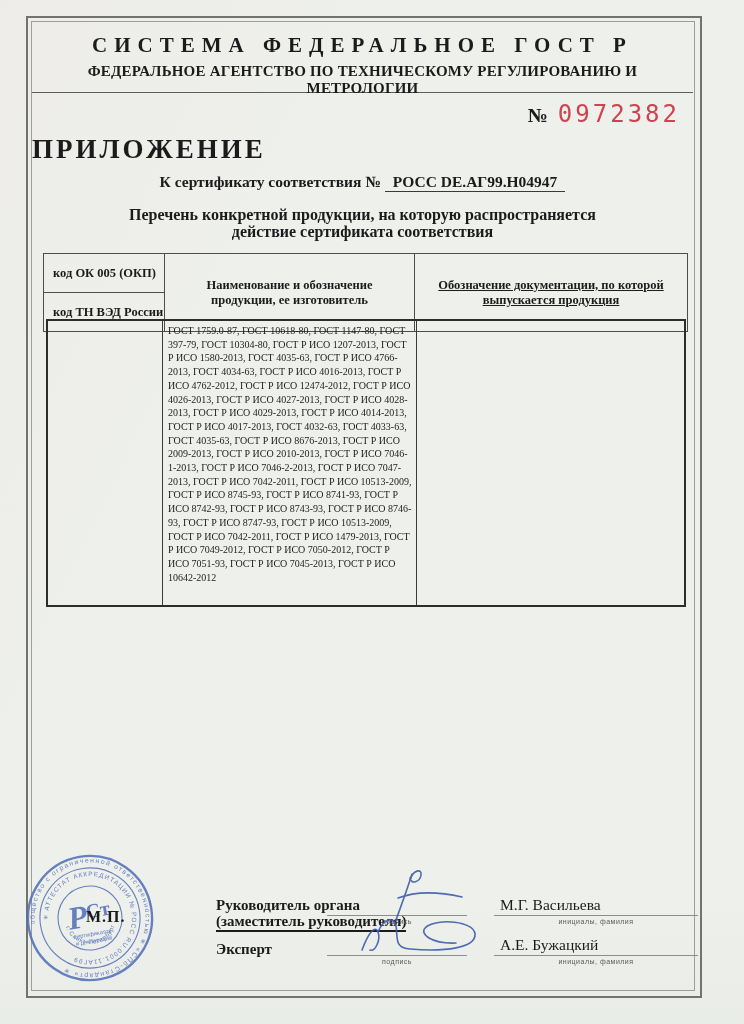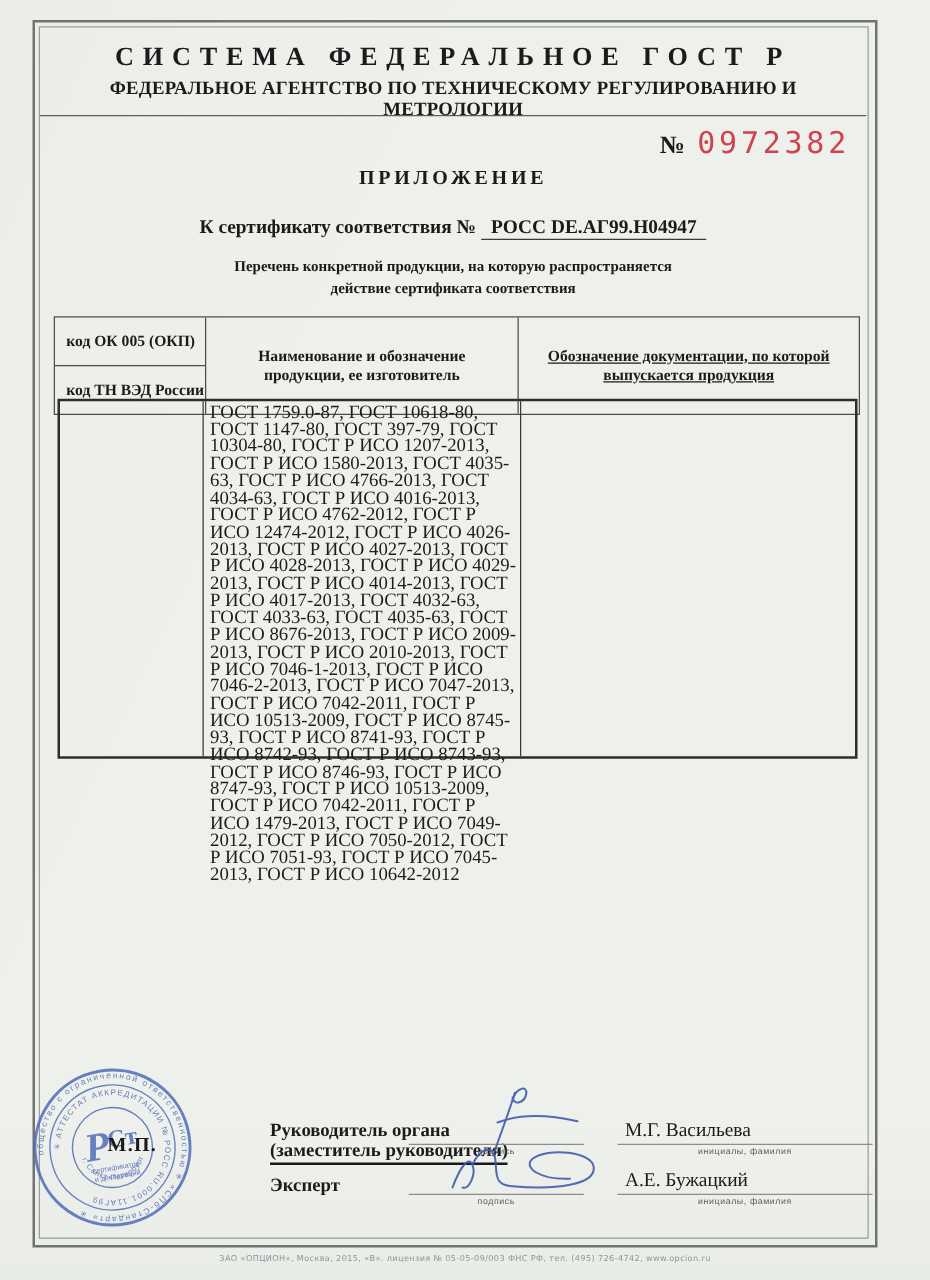--- a/index.html
+++ b/index.html
@@ -38,32 +38,32 @@
     position:absolute;left:380px;top:100px;width:300px;
     text-align:right;white-space:nowrap;
   }
   .no-sign{font-size:20px;font-weight:bold;margin-right:10px;}
   .no-digits{
     font-family:"DejaVu Sans Mono", monospace;
     font-size:24px;color:#d0424e;letter-spacing:3px;
   }
   .doc-title{
     position:absolute;left:32px;top:134px;width:661px;
-    text-align:center;font-size:16px;font-weight:bold;letter-spacing:3px;
+    text-align:left;font-size:27px;font-weight:bold;letter-spacing:3px;
   }
   .cert-line{
     position:absolute;left:32px;top:173px;width:661px;
     text-align:center;font-size:15.5px;font-weight:600;
   }
   .cert-num{
     border-bottom:1px solid #3a3a3a;padding:0 8px 1px 8px;margin-left:4px;
   }
   .purpose{
     position:absolute;left:32px;width:661px;text-align:center;
-    font-size:12px;font-weight:bold;
+    font-size:16px;font-weight:bold;
   }
   .purpose.l1{top:206px;}
   .purpose.l2{top:223px;}
 
   
   .thead{
     position:absolute;left:43px;top:253px;width:645px;height:79px;
     border:1px solid #4d4d4d;display:flex;box-sizing:border-box;
   }
   .th-col1{width:120px;border-right:1px solid #4d4d4d;display:flex;flex-direction:column;}
@@ -84,21 +84,21 @@
 
   
   .tbody{
     position:absolute;left:46px;top:319px;width:640px;height:288px;
     border:2px solid #2d2d2d;box-sizing:border-box;
   }
   .tb-div1{position:absolute;left:114px;top:0;bottom:0;border-left:1.5px solid #3a3a3a;}
   .tb-div2{position:absolute;left:368px;top:0;bottom:0;border-left:1.5px solid #3a3a3a;}
   .tb-text{
     position:absolute;left:120px;top:3px;width:245px;
-    font-size:15px;line-height:13.7px;color:#1c1c1c;text-align:left;
+    font-size:10px;line-height:13.7px;color:#1c1c1c;text-align:left;
   }
 
   
   .sig-label{position:absolute;font-size:15px;font-weight:bold;white-space:nowrap;margin-left:38px;}
   .lbl-head{left:178px;top:897px;}
   .lbl-deputy{left:178px;top:913px;border-bottom:2px solid #1b1b1b;padding-bottom:0px;}
   .lbl-expert{left:178px;top:941px;}
   .sig-line{position:absolute;border-bottom:1px solid #8d8d8d;height:0;}
   .line-s1{left:327px;top:915px;width:140px;}
   .line-s2{left:327px;top:955px;width:140px;}
@@ -229,15 +229,14 @@
       <textPath href="#arcCity" startOffset="6%">г. Санкт-Петербург</textPath>
     </text>
     <text x="44" y="74" font-family="Liberation Serif, serif" font-style="italic" font-weight="bold" font-size="32" fill="#4f6cb8">Р</text>
     <text x="63" y="66" font-family="Liberation Serif, serif" font-weight="bold" font-size="20" fill="#4f6cb8">Ст</text>
     <text x="66" y="84" text-anchor="middle" font-family="Liberation Sans, sans-serif" font-size="5.8" fill="#4f6cb8">сертификатов</text>
     <text x="66" y="91" text-anchor="middle" font-family="Liberation Sans, sans-serif" font-size="5.8" fill="#4f6cb8">и деклараций</text>
   </svg>
 
   <div class="mp-label">М.П.</div>
 
-  <div class="footer">ЗАО «ОПЦИОН», Москва, 2015, «В».    лицензия № 05-05-09/003 ФНС РФ,  тел. (495) 726-4742,  www.opcion.ru</div>
 
 </div>
 
 </body></html>

